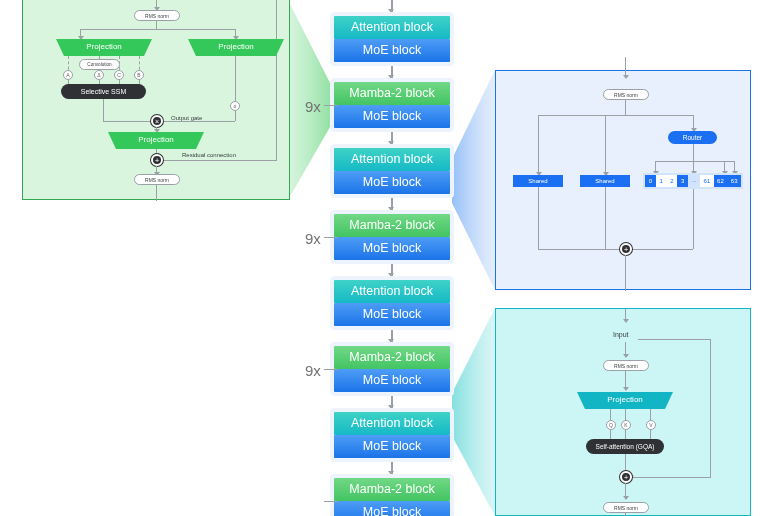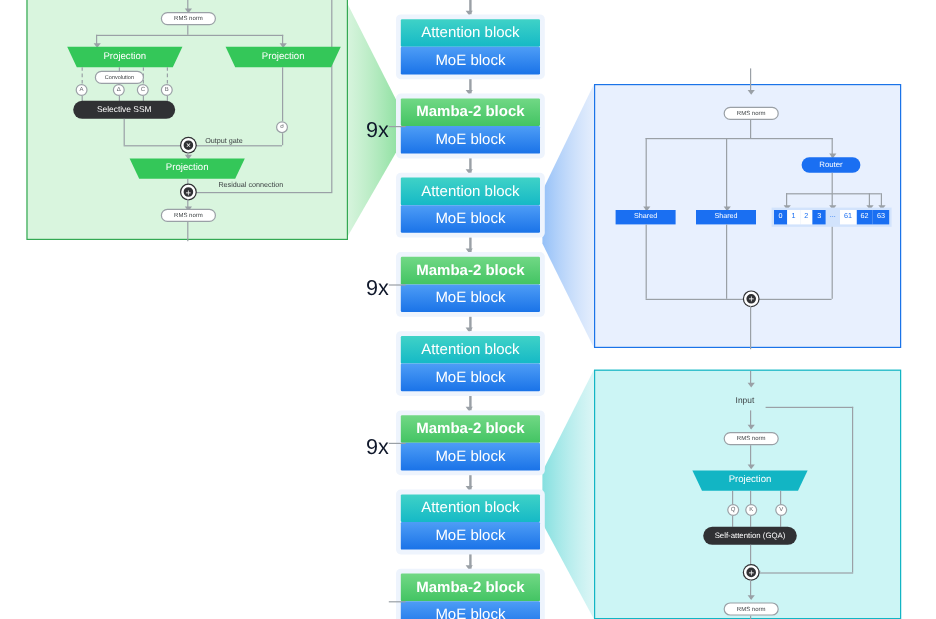--- a/index.html
+++ b/index.html
@@ -11,29 +11,29 @@
   
   .funnel{position:absolute;}
 
   
   #center-column{position:absolute;left:330px;top:0;width:124px;height:516px;}
   .stack-block{position:absolute;left:0;width:124px;height:54px;
                background:#eef4fd;border-radius:4px;padding:4px;box-sizing:border-box;}
   .sb-top,.sb-bot{height:23px;line-height:23px;text-align:center;
                   color:#ffffff;font-size:12.5px;border-radius:1px;}
   .sb-top.attn{background:linear-gradient(180deg,#3fd2c7 0%,#15b9c6 100%);}
-  .sb-top.mamba{background:linear-gradient(180deg,#71d885 0%,#43c463 100%);font-weight:bold;}
+  .sb-top.mamba{background:linear-gradient(180deg,#71d885 0%,#43c463 100%);}
   .sb-bot{background:linear-gradient(180deg,#4e9df6 0%,#1a73e8 100%);}
 
   .connector{position:absolute;left:61px;width:1.5px;background:#9aa0a6;}
   .conn-arrow{position:absolute;width:0;height:0;
               border-left:3.5px solid transparent;border-right:3.5px solid transparent;
               border-top:4.5px solid #9aa0a6;}
 
-  .mult-label{position:absolute;color:#0f172a;font-size:18px;}
+  .mult-label{position:absolute;color:#737373;font-size:15px;}
   .mult-line{position:absolute;height:1.2px;background:#9aa0a6;}
 
   
   .pill{position:absolute;box-sizing:border-box;border:1px solid #9aa0a6;
         background:#ffffff;border-radius:20px;text-align:center;
         color:#3c4043;white-space:nowrap;}
   .dark-pill{position:absolute;box-sizing:border-box;background:#303134;
              border-radius:20px;text-align:center;color:#ffffff;white-space:nowrap;}
   .trap{position:absolute;color:#ffffff;text-align:center;white-space:nowrap;}
   .circ{position:absolute;box-sizing:border-box;border:1px solid #9aa0a6;

